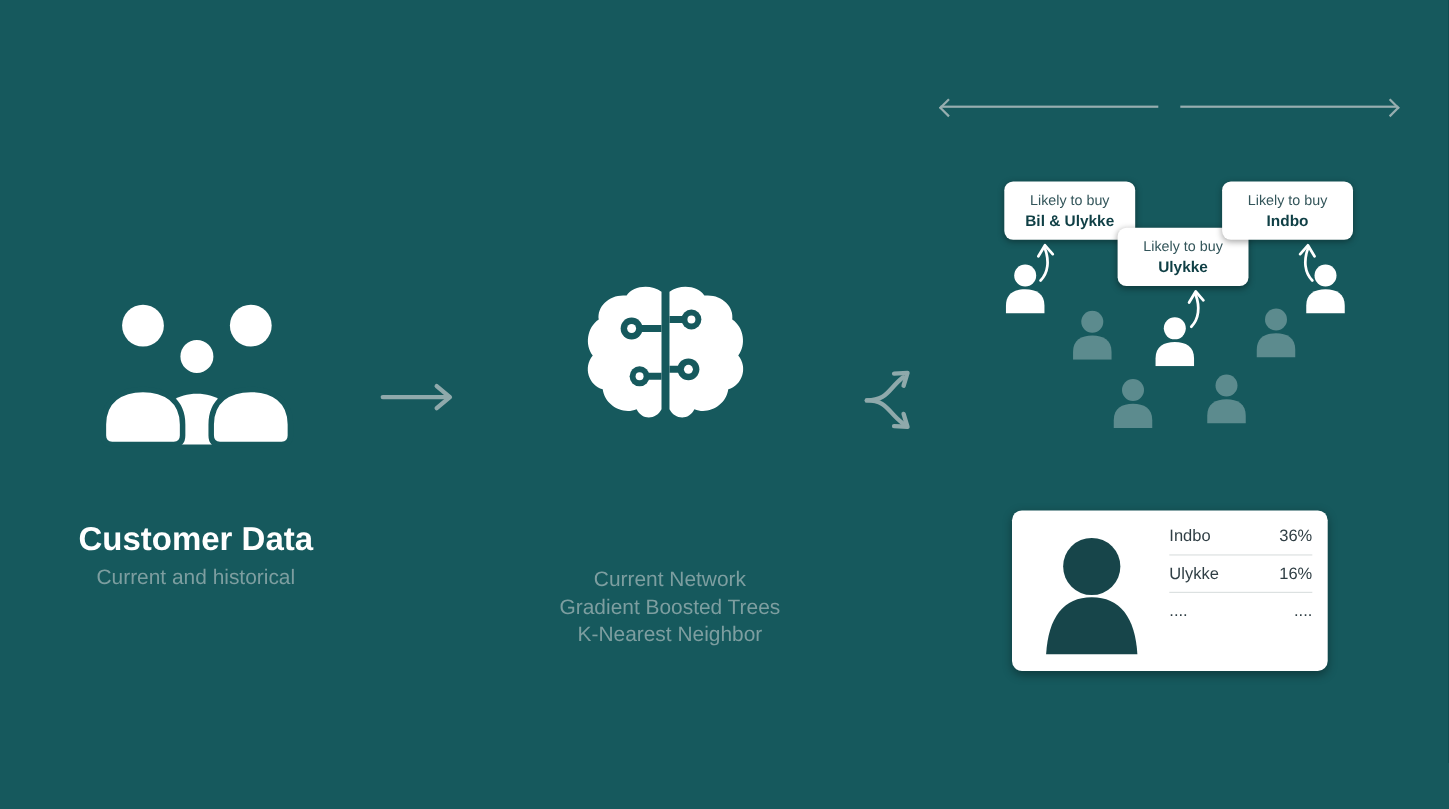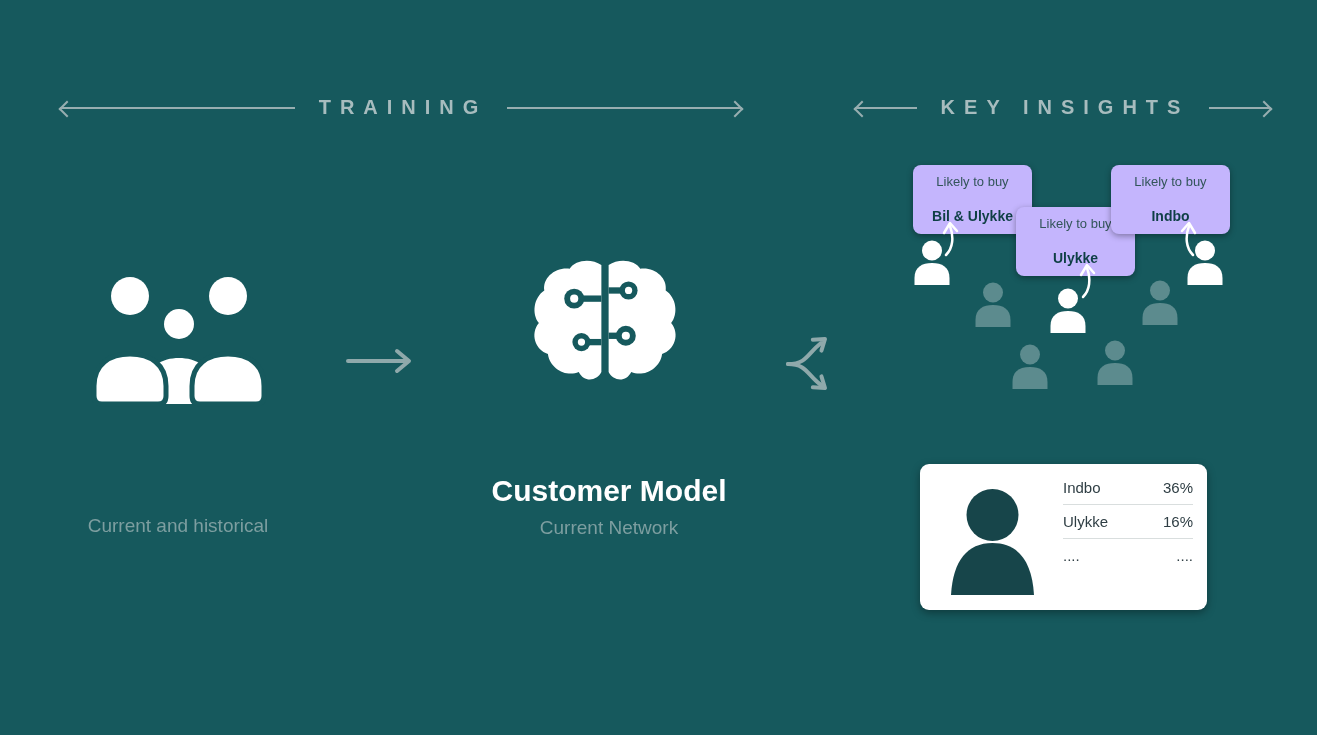--- a/index.html
+++ b/index.html
@@ -52,25 +52,25 @@
   svg { display:block; }
 
   .flow-stroke { stroke:#8FA9AB; stroke-width:4; fill:none;
                  stroke-linecap:round; stroke-linejoin:round; }
 
   .person-white { fill:#ffffff; }
   .person-muted { fill:rgba(255,255,255,0.30); }
 
   
   .callout {
-    position:absolute; width:119px; background:#c4b5fd; border-radius:8px;
+    position:absolute; width:119px; background:#ffffff; border-radius:8px;
     box-shadow:0 2px 6px rgba(0,0,0,0.35); text-align:center; padding:9px 6px 10px;
   }
   .callout .prefix  { font-size:13px; color:#33555A; }
-  .callout .product { font-size:14px; font-weight:700; color:#0F3F45; margin-top:19px; }
+  .callout .product { font-size:14px; font-weight:700; color:#0F3F45; margin-top:3px; }
 
   .mini-arrow { stroke:#ffffff; stroke-width:2.5; fill:none;
                 stroke-linecap:round; stroke-linejoin:round; }
 
   
   #prediction-card {
     position:absolute; left:920px; top:464px; width:287px; height:146px;
     background:#ffffff; border-radius:9px; box-shadow:0 3px 9px rgba(0,0,0,0.35);
   }
   #prediction-card .avatar { position:absolute; left:25px; top:15px; }
@@ -86,48 +86,43 @@
 
 <div id="canvas">
 
   <svg width="0" height="0" style="position:absolute" aria-hidden="true">
     <symbol id="person" viewBox="0 0 42 45">
       <circle cx="21" cy="10.5" r="10"></circle>
       <path d="M3.5,45 L3.5,38 C3.5,27 11,23 21,23 C31,23 38.5,27 38.5,38 L38.5,45 Z"></path>
     </symbol>
   </svg>
 
-  <div class="section-header" id="hdr-training">
-    <div class="hline cap-left"></div>
-    <div class="section-label">TRAINING</div>
-    <div class="hline cap-right"></div>
-  </div>
 
   <div class="section-header" id="hdr-insights">
     <div class="hline cap-left"></div>
-    <div class="section-label">KEY INSIGHTS</div>
     <div class="hline cap-right"></div>
   </div>
 
   <svg class="abs" style="left:88px; top:276px;" width="180" height="134" viewBox="0 0 180 134">
     <g fill="#ffffff">
 
       <circle cx="91" cy="48" r="15"></circle>
       <path d="M60,128 L60,108 C60,90 74,82 91,82 C108,82 122,90 122,108 L122,128 Z"></path>
 
       <circle cx="42" cy="20" r="19"></circle>
       <circle cx="140" cy="20" r="19"></circle>
 
       <g stroke="#16595D" stroke-width="5">
         <path d="M14,128 Q6,128 6,120 L6,110 C6,88 22,78 42,78 C62,78 78,88 78,110 L78,120 Q78,128 70,128 Z"></path>
         <path d="M112,128 Q104,128 104,120 L104,110 C104,88 120,78 140,78 C160,78 176,88 176,110 L176,120 Q176,128 168,128 Z"></path>
       </g>
     </g>
   </svg>
 
+  <div class="block-title" id="customer-data-title">Customer Data</div>
   <div class="block-sub" id="customer-data-sub">Current and historical</div>
 
   <svg class="abs" style="left:345px; top:344px;" width="78" height="34" viewBox="0 0 78 34">
     <g class="flow-stroke">
       <path d="M3,17 H60"></path>
       <path d="M52,7 L64,17 L52,27"></path>
     </g>
   </svg>
 
   <svg class="abs" style="left:528px; top:256px;" width="154" height="136" viewBox="0 0 170 150">
@@ -146,23 +141,24 @@
         <circle cx="51" cy="47" r="4.5" fill="#ffffff"></circle>
       <circle cx="59" cy="95" r="10" fill="#16595D"></circle>
         <circle cx="59" cy="95" r="4" fill="#ffffff"></circle>
       <circle cx="111" cy="38" r="10" fill="#16595D"></circle>
         <circle cx="111" cy="38" r="4" fill="#ffffff"></circle>
       <circle cx="108" cy="88" r="11" fill="#16595D"></circle>
         <circle cx="108" cy="88" r="4.5" fill="#ffffff"></circle>
     </g>
   </svg>
 
-  <div class="block-title" id="customer-model-title">Customer Model</div>
   <div class="block-sub" id="customer-model-sub">
     <div>Current Network</div>
+    <div>Gradient Boosted Trees</div>
+    <div>K-Nearest Neighbor</div>
   </div>
 
   <svg class="abs" style="left:785px; top:322px;" width="68" height="76" viewBox="0 0 68 76">
     <g class="flow-stroke">
       <path d="M3,42 C22,42 22,32 36,21"></path>
       <g transform="translate(40,17) rotate(-38)">
           <path d="M-10,-7 L0,0 L-10,7"></path>
         </g>
       <path d="M3,42 C22,42 22,53 36,63"></path>
       <g transform="translate(40,66) rotate(38)">

